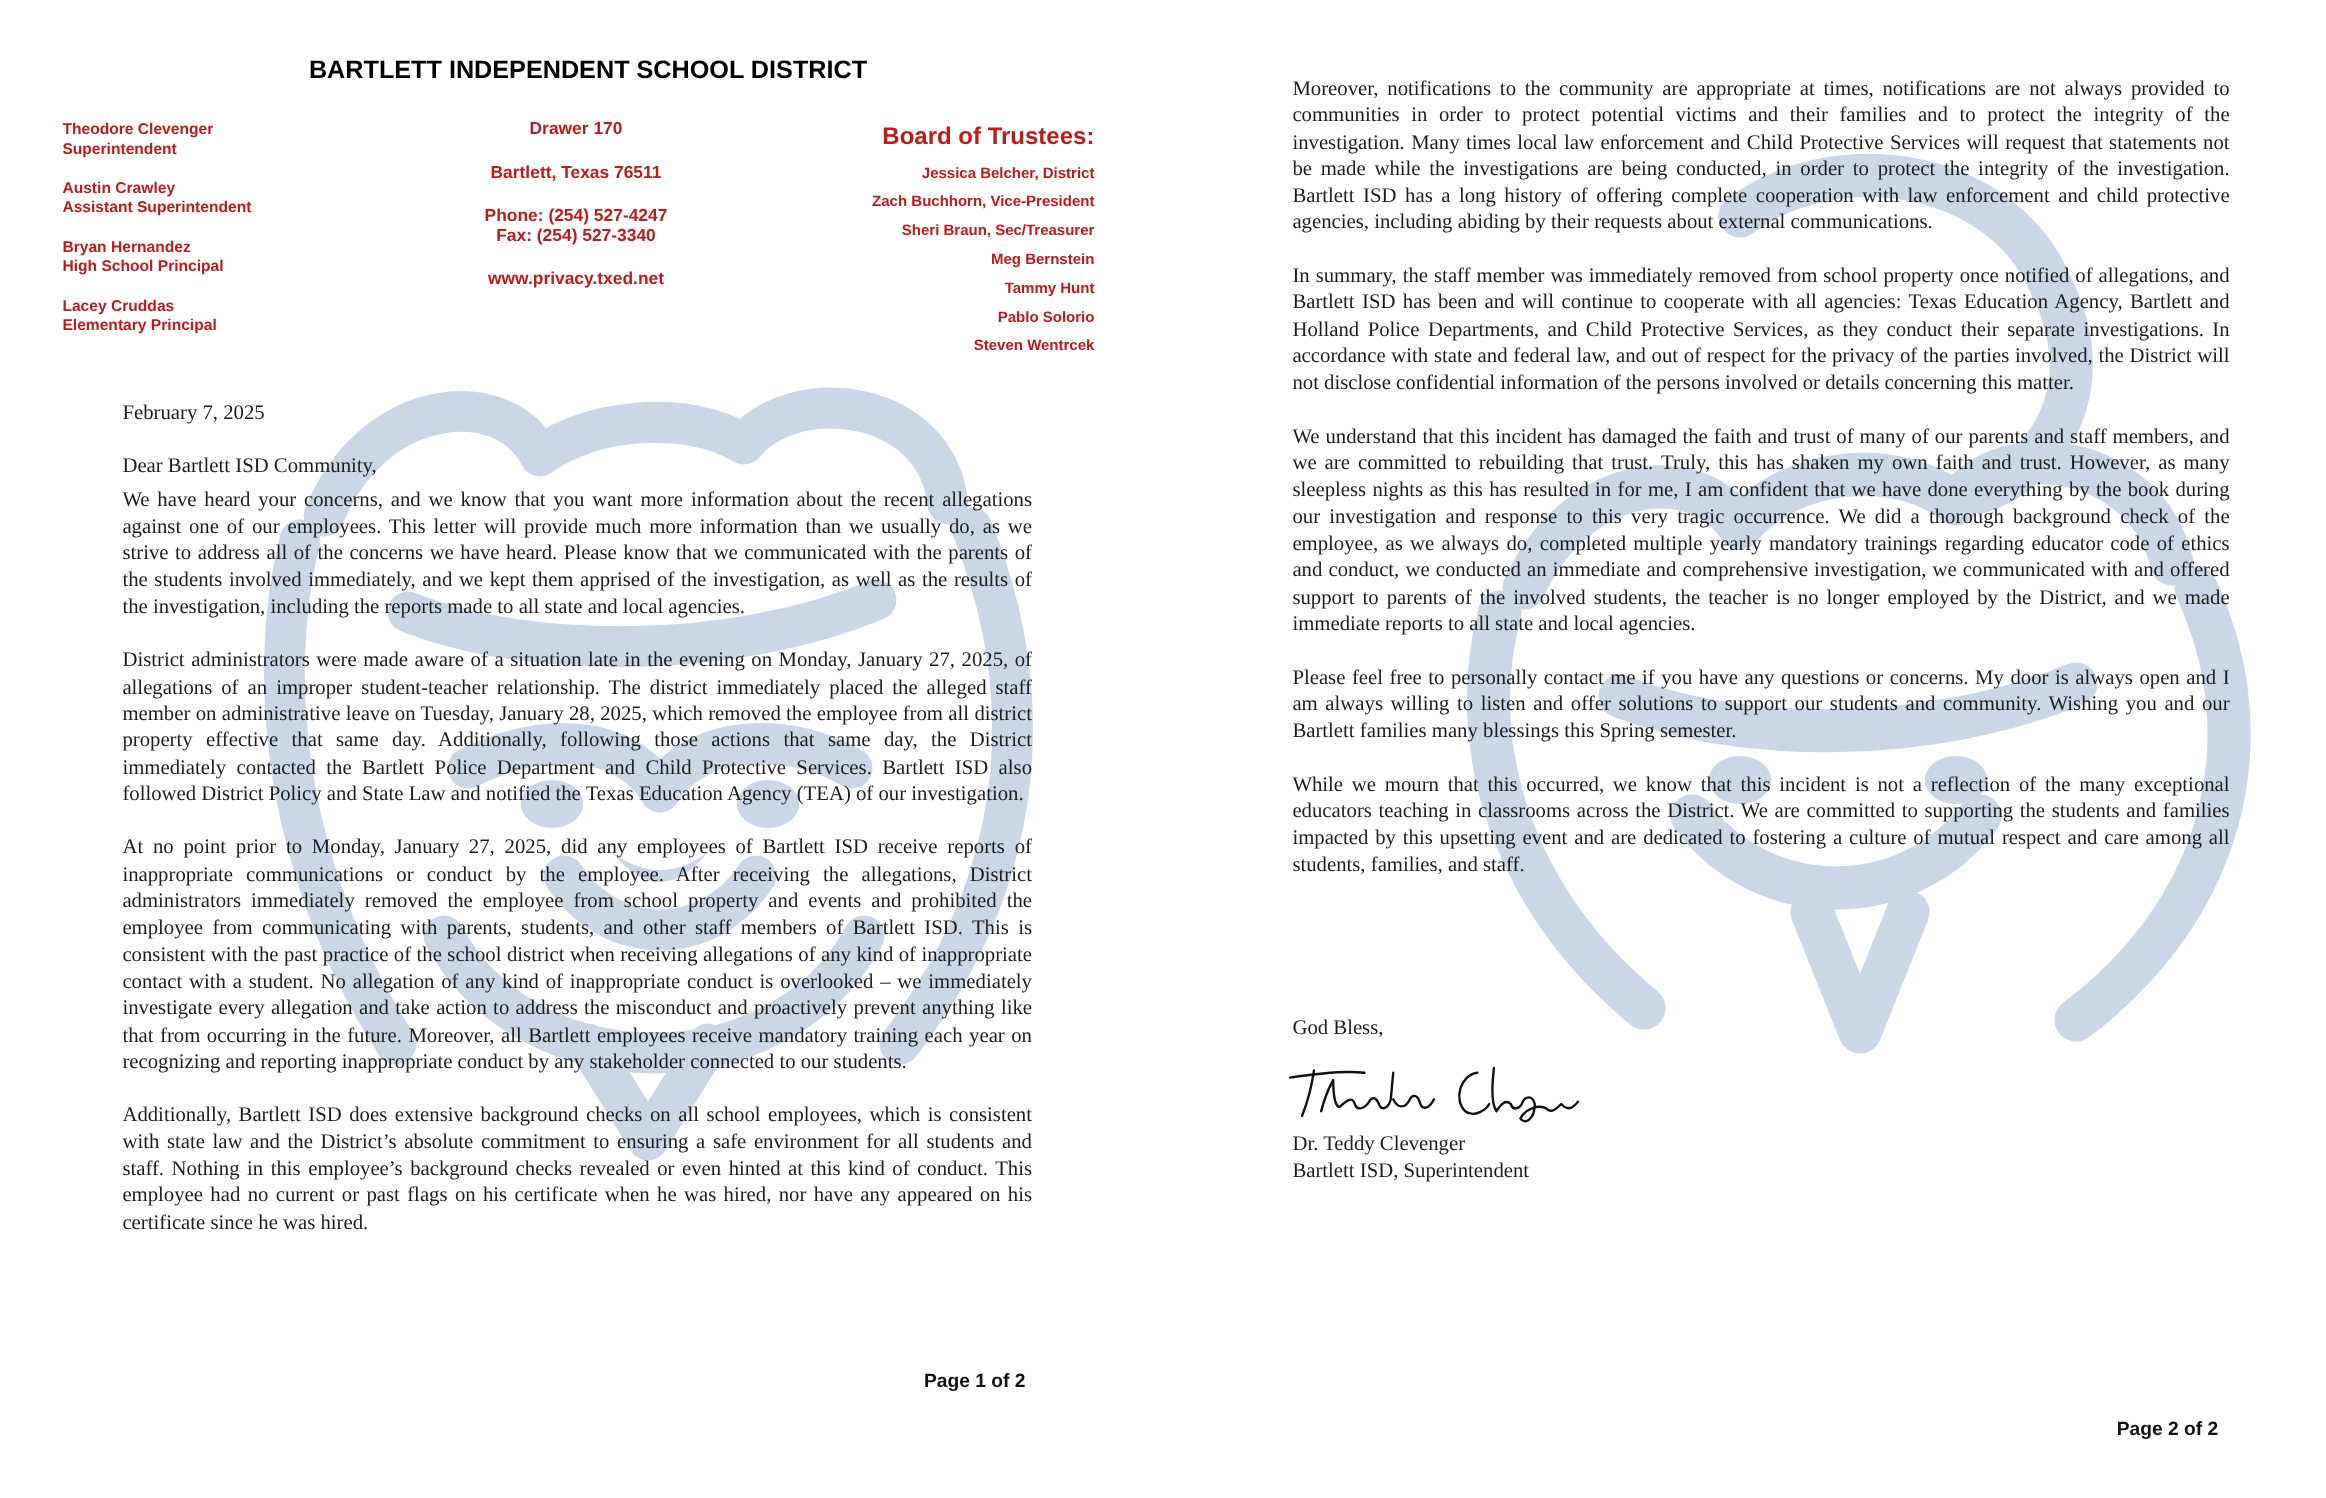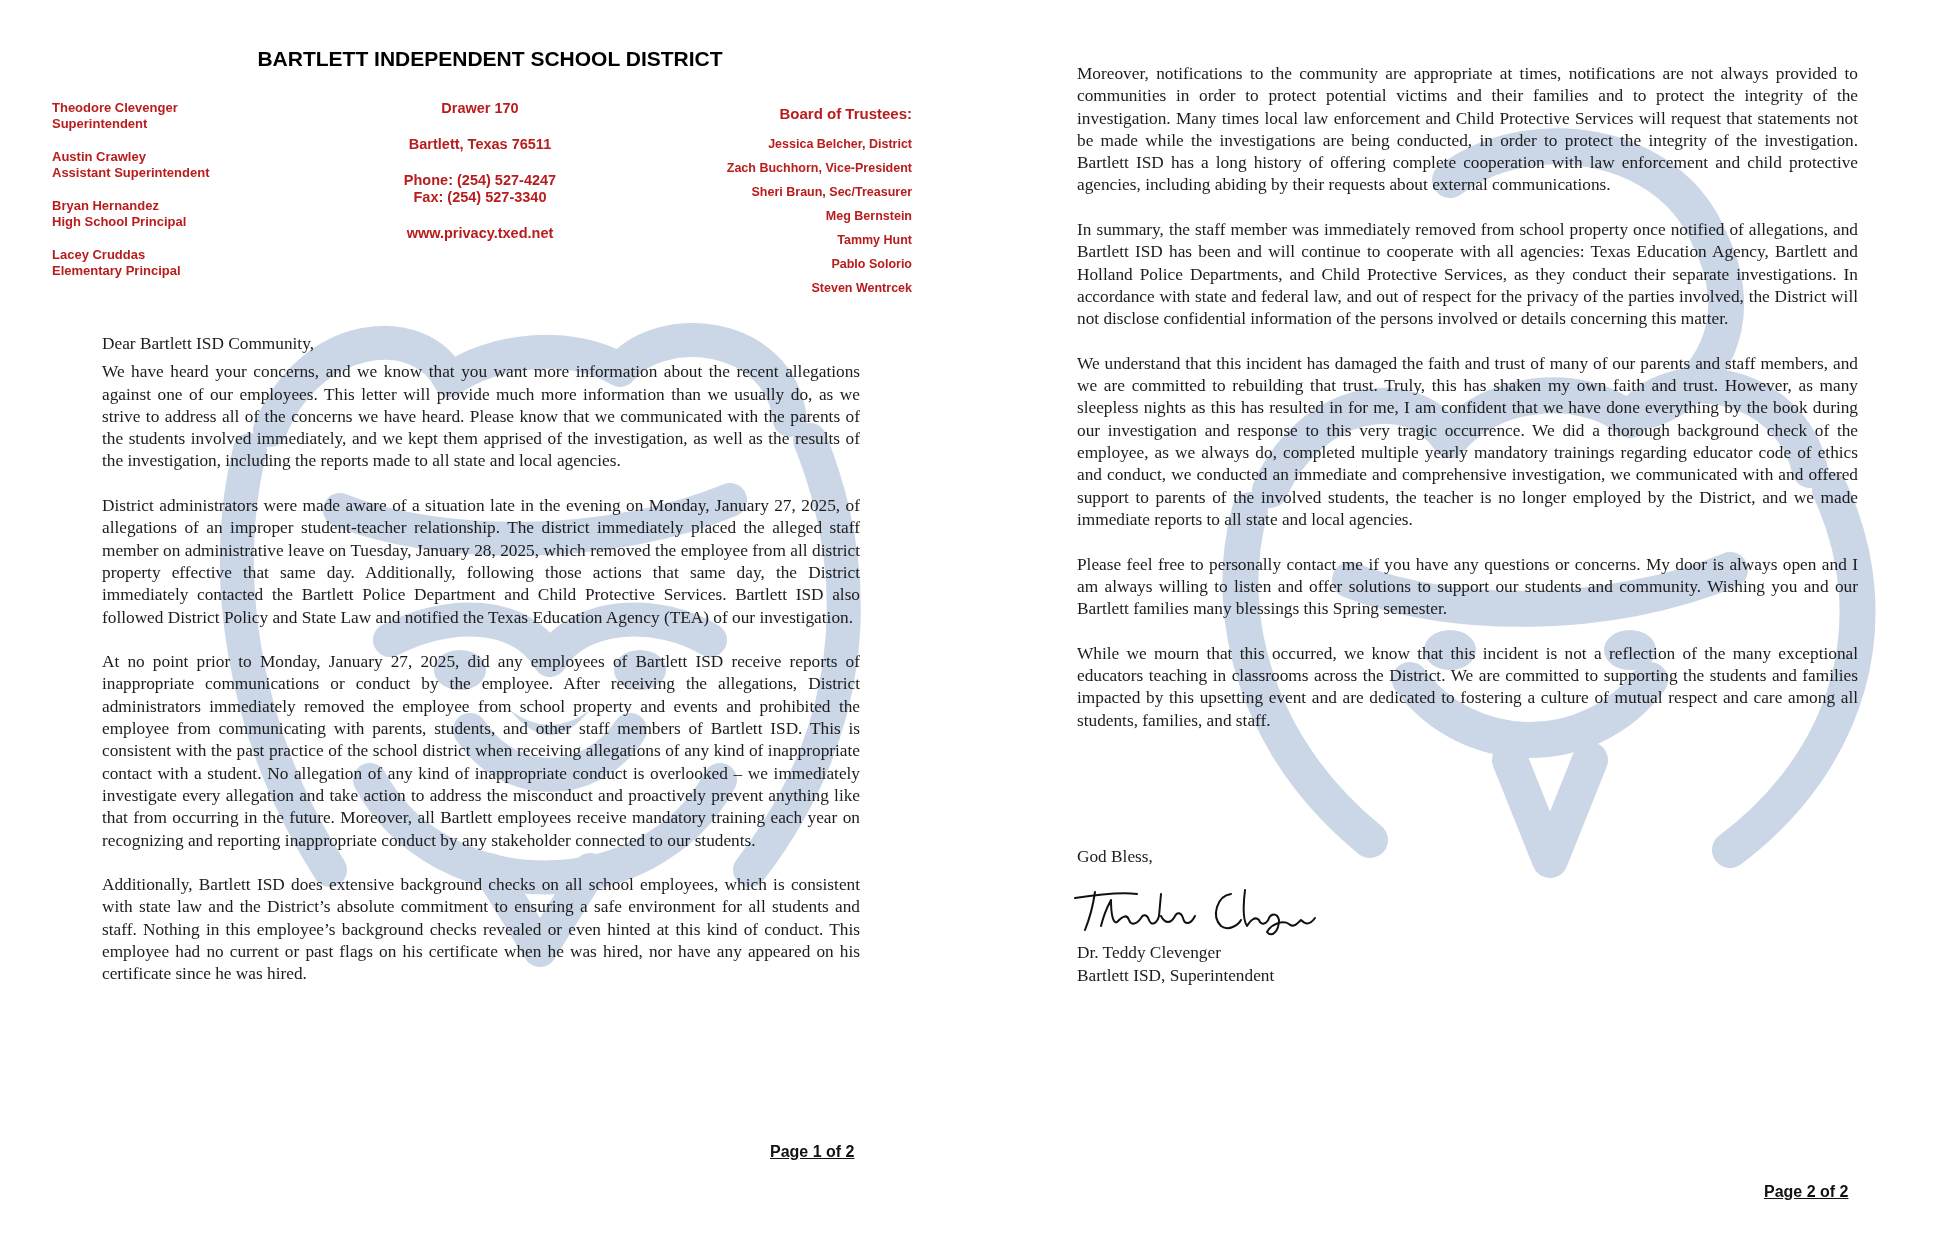--- a/index.html
+++ b/index.html
@@ -20,34 +20,34 @@
     font-family: "Liberation Sans", sans-serif; font-weight: bold; font-size: 21px;
     color: #000000; letter-spacing: 0px;
   }
   .lh-col { position: absolute; font-family: "Liberation Sans", sans-serif; font-weight: bold; color: #b91c1c; }
   .lh-left { left: 52px; top: 100px; font-size: 13px; line-height: 16px; }
   .lh-left .staff { margin-bottom: 17px; }
   .lh-center { left: 330px; width: 300px; top: 100px; text-align: center; font-size: 14.5px; line-height: 17px; }
   .lh-center .c-item { margin-bottom: 19px; }
   .lh-center .c-item.tight { margin-bottom: 0; }
   .lh-right { left: 620px; width: 292px; top: 102px; text-align: right; font-size: 12.5px; line-height: 24px; }
-  .lh-right .board-title { font-size: 15px; margin-bottom: 6px; }
+  .lh-right .board-title { font-size: 20px; margin-bottom: 6px; }
 
   .letter { position: absolute; font-size: 17.3px; line-height: 22.3px; text-align: justify; }
   #p1-body { left: 102px; top: 333px; width: 758px; }
   #p2-body { left: 1077px; top: 63px; width: 781px; }
   .letter p { margin: 0 0 22.3px 0; }
   .letter .date { margin-bottom: 22px; }
   .letter .greeting { margin-bottom: 6px; }
 
   .sig-block { position: absolute; left: 1077px; top: 846px; font-size: 17.3px; line-height: 22.3px; }
   .signature-svg { display: block; margin: 12px 0 2px -6px; }
 
   .page-num {
-    position: absolute; font-family: "Liberation Sans", sans-serif; font-weight: bold; font-size: 16px; color: #111; text-decoration: underline;
+    position: absolute; font-family: "Liberation Sans", sans-serif; font-weight: bold; font-size: 16px; color: #111;
   }
   #pn1 { left: 770px; top: 1143px; }
   #pn2 { left: 1764px; top: 1183px; }
 </style>
 </head>
 <body>
 
 <div class="page" id="page1"></div>
 
 <svg class="watermark" id="wm1" viewBox="0 0 700 700">
@@ -102,20 +102,21 @@
   <div>Jessica Belcher, District</div>
   <div>Zach Buchhorn, Vice-President</div>
   <div>Sheri Braun, Sec/Treasurer</div>
   <div>Meg Bernstein</div>
   <div>Tammy Hunt</div>
   <div>Pablo Solorio</div>
   <div>Steven Wentrcek</div>
 </div>
 
 <div class="letter" id="p1-body">
+  <p class="date">February 7, 2025</p>
   <p class="greeting">Dear Bartlett ISD Community,</p>
   <p>We have heard your concerns, and we know that you want more information about the recent allegations against one of our employees. This letter will provide much more information than we usually do, as we strive to address all of the concerns we have heard. Please know that we communicated with the parents of the students involved immediately, and we kept them apprised of the investigation, as well as the results of the investigation, including the reports made to all state and local agencies.</p>
   <p>District administrators were made aware of a situation late in the evening on Monday, January 27, 2025, of allegations of an improper student-teacher relationship.  The district immediately placed the alleged staff member on administrative leave on Tuesday, January 28, 2025, which removed the employee from all district property effective that same day. Additionally, following those actions that same day, the District immediately contacted the Bartlett Police Department and Child Protective Services. Bartlett ISD also followed District Policy and State Law and notified the Texas Education Agency (TEA) of our investigation.</p>
   <p>At no point prior to Monday, January 27, 2025, did any employees of Bartlett ISD receive reports of inappropriate communications or conduct by the employee. After receiving the allegations, District administrators immediately removed the employee from school property and events and prohibited the employee from communicating with parents, students, and other staff members of Bartlett ISD. This is consistent with the past practice of the school district when receiving allegations of any kind of inappropriate contact with a student. No allegation of any kind of inappropriate conduct is overlooked – we immediately investigate every allegation and take action to address the misconduct and proactively prevent anything like that from occurring in the future. Moreover, all Bartlett employees receive mandatory training each year on recognizing and reporting inappropriate conduct by any stakeholder connected to our students.</p>
   <p>Additionally, Bartlett ISD does extensive background checks on all school employees, which is consistent with state law and the District’s absolute commitment to ensuring a safe environment for all students and staff. Nothing in this employee’s background checks revealed or even hinted at this kind of conduct. This employee had no current or past flags on his certificate when he was hired, nor have any appeared on his certificate since he was hired.</p>
 </div>
 
 <div class="page-num" id="pn1">Page 1 of 2</div>
 
 <div class="page" id="page2"></div>

